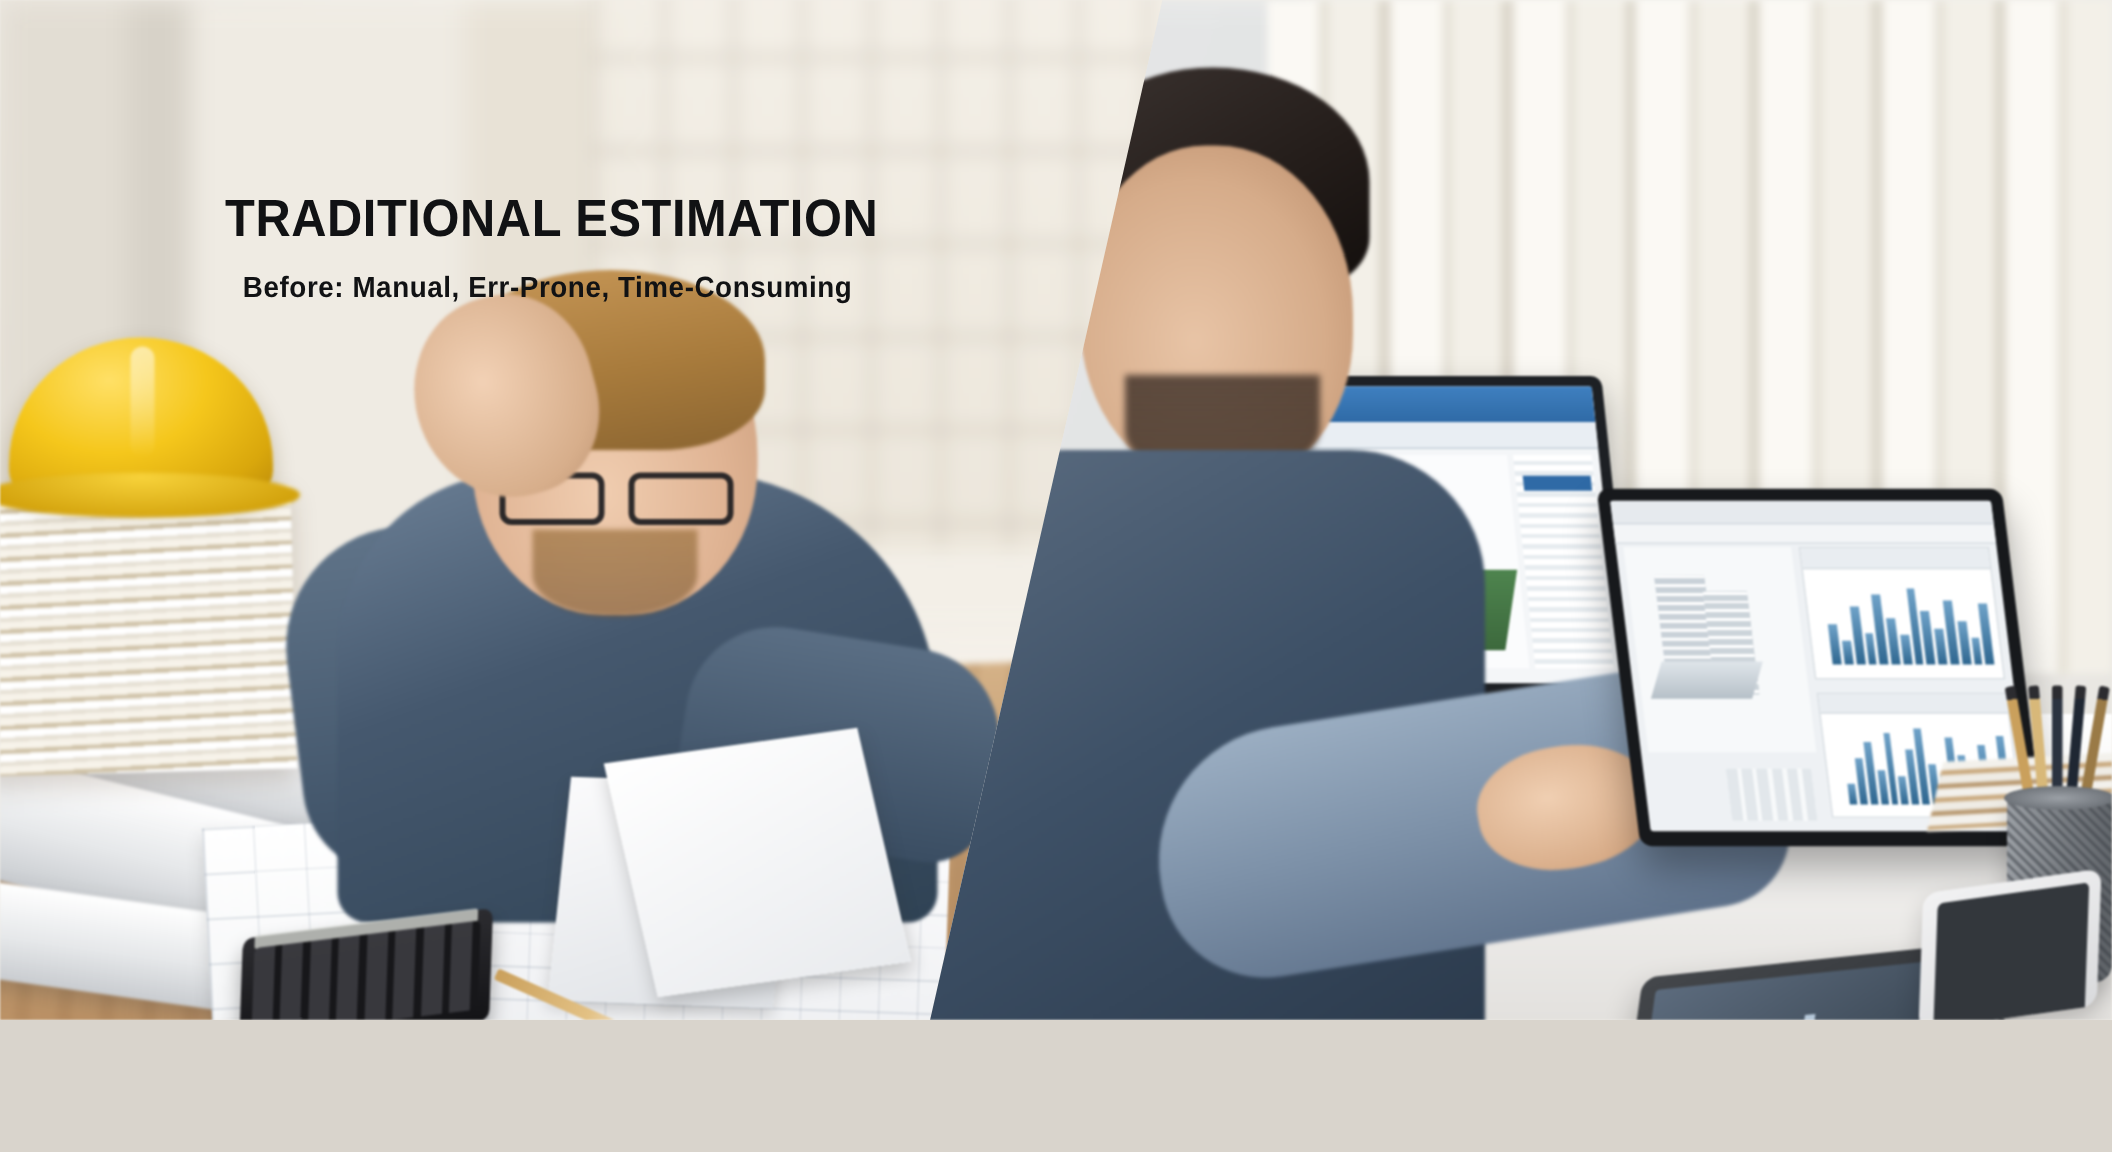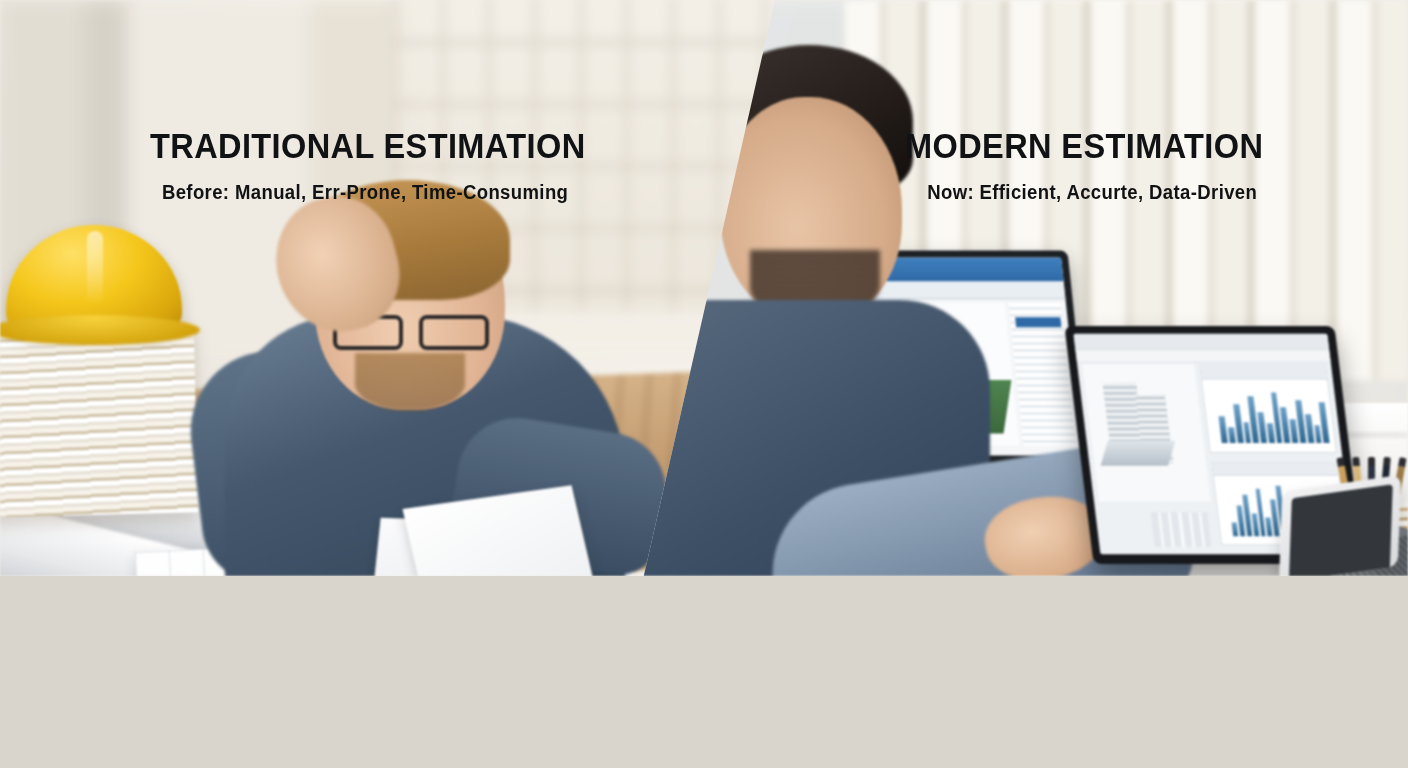--- a/index.html
+++ b/index.html
@@ -5,21 +5,21 @@
   * { margin:0; padding:0; box-sizing:border-box; }
   html, body {
     width:1408px; height:768px;
     overflow:hidden;
     background:#d9d4cc;
     font-family:"Liberation Sans", sans-serif;
   }
 
   #stage{
     position:relative;
-    width:1408px; height:576px;
+    width:1408px; height:680px;
     overflow:hidden;
     background:#efece6;
   }
 
   
   .half{ position:absolute; inset:0; overflow:hidden; }
 
   .half-left{
     -webkit-clip-path: polygon(0 0, 775px 0, 600px 768px, 0 768px);
     clip-path: polygon(0 0, 775px 0, 600px 768px, 0 768px);
@@ -601,19 +601,15 @@
     <div class="phone">
       <div class="phone-scr"></div>
     </div>
   </div>
 
   <div class="heading h-left">
     <div class="h-title">TRADITIONAL ESTIMATION</div>
     <div class="h-sub">Before: Manual, Err-Prone, Time-Consuming</div>
   </div>
 
-  <div class="heading h-right">
-    <div class="h-title">MODERN ESTIMATION</div>
-    <div class="h-sub">Now: Efficient, Accurte, Data-Driven</div>
-  </div>
 
 
 </div>
 
 </body></html>

